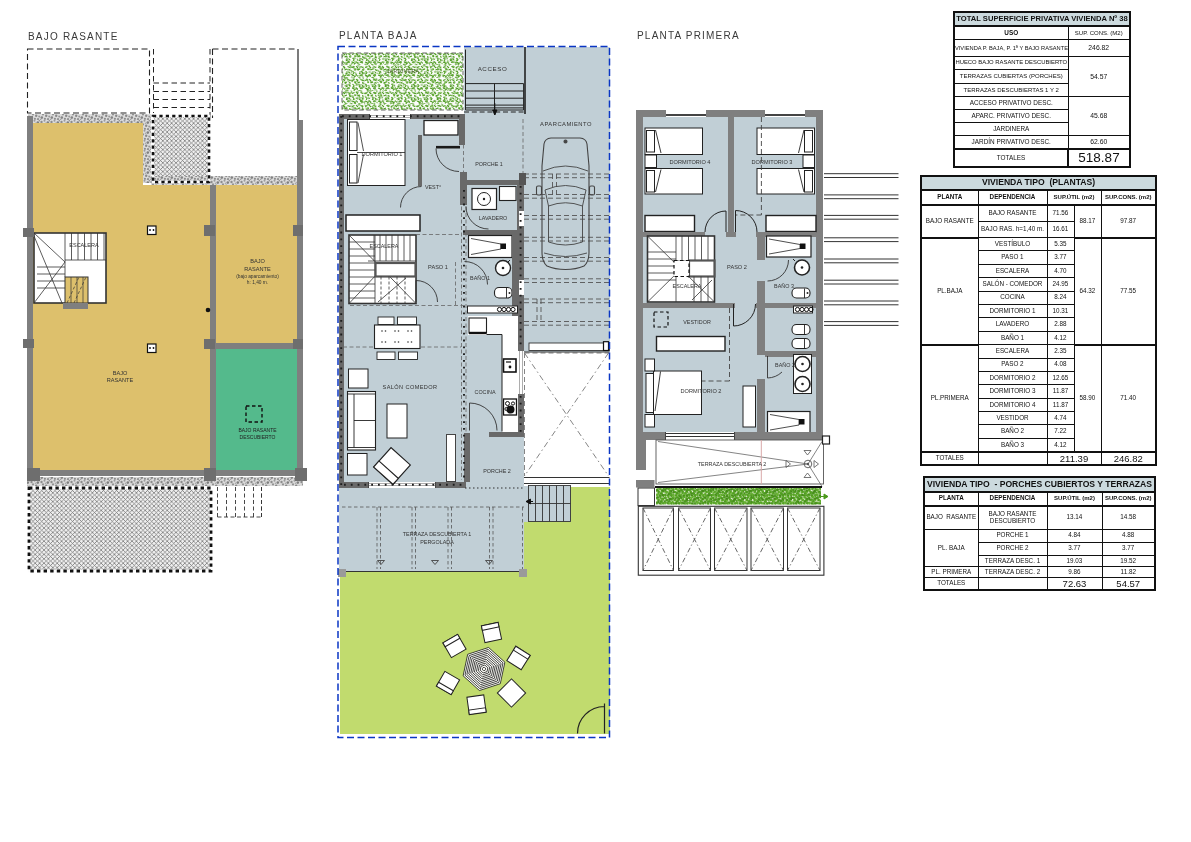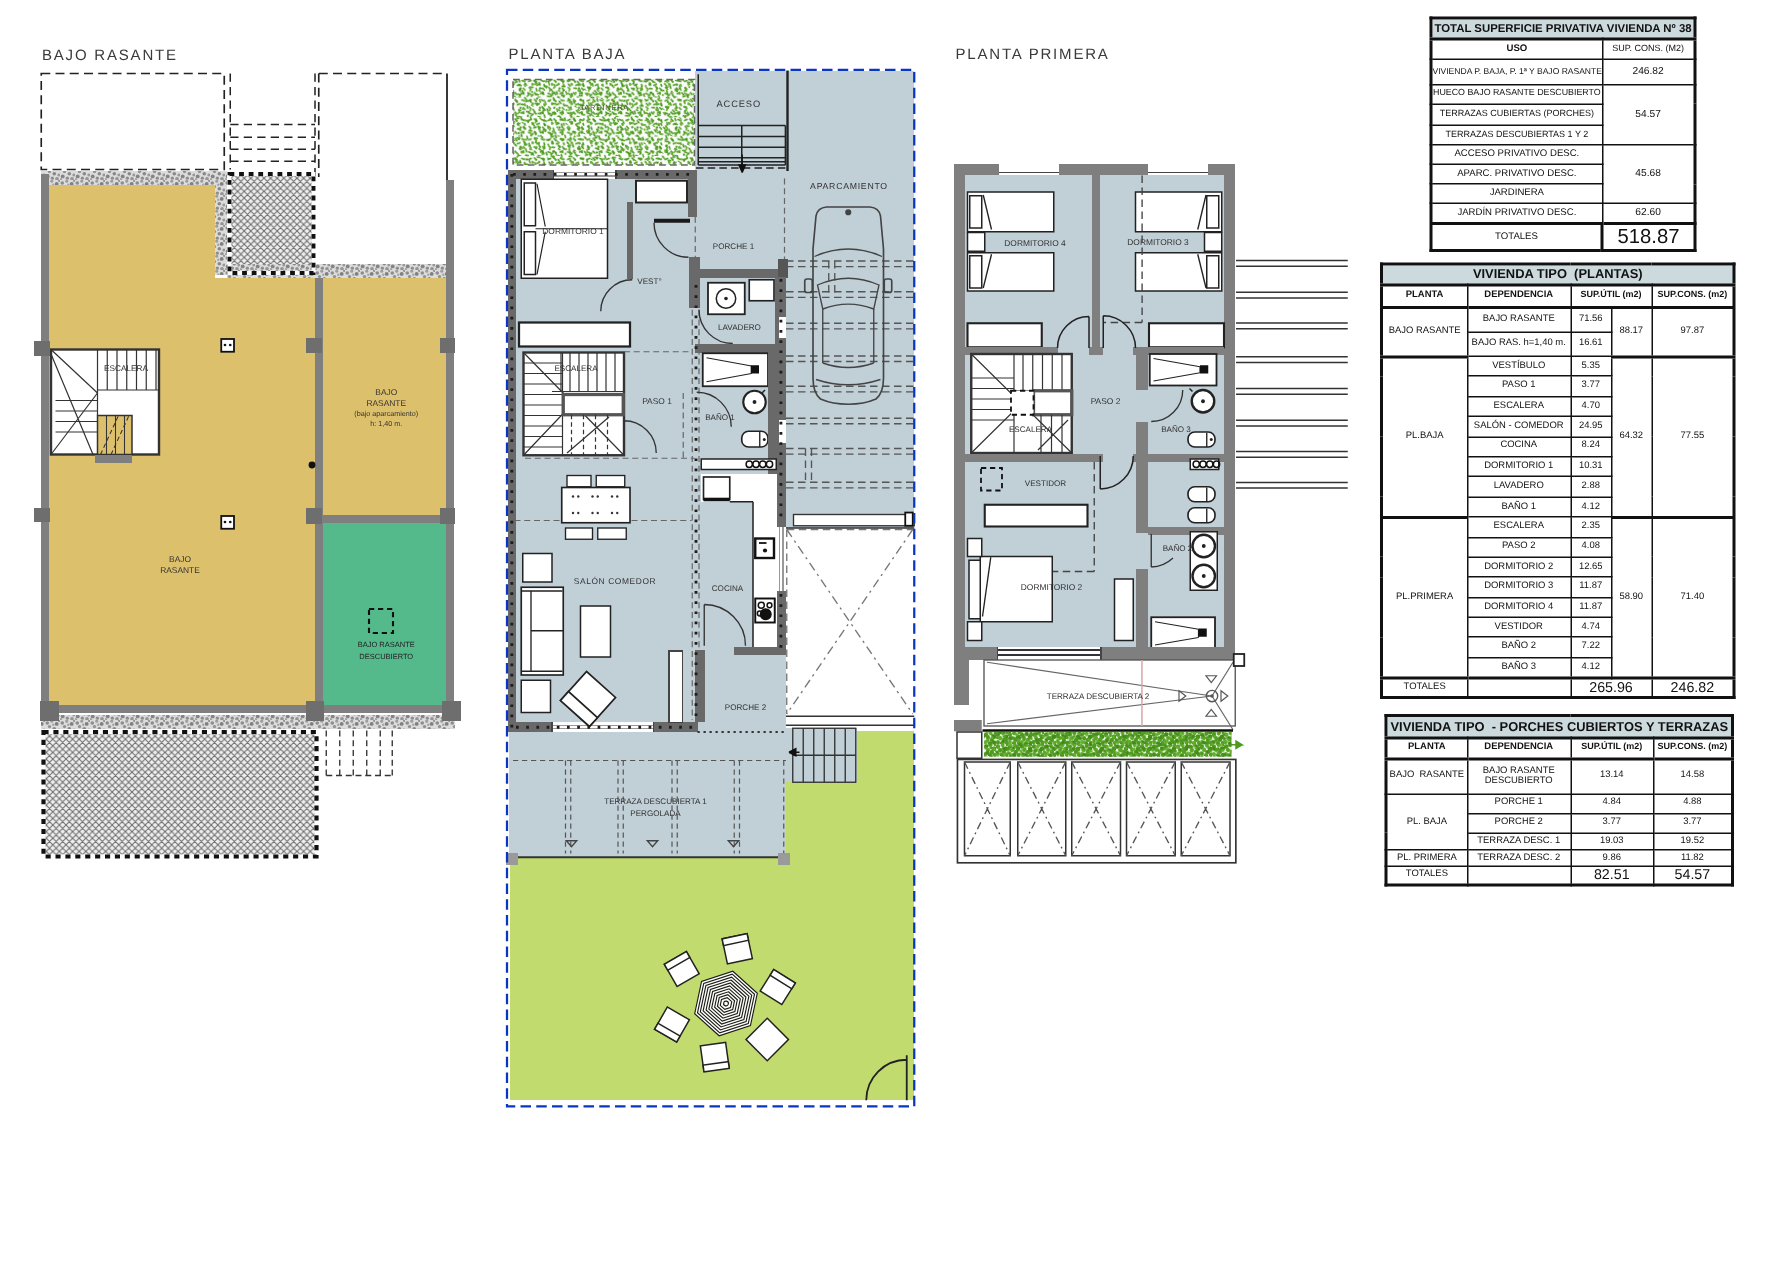--- a/index.html
+++ b/index.html
@@ -926,21 +926,21 @@
           <td style="height:12.4px;">BAÑO 2</td>
           <td>7.22</td>
         </tr>
 <tr>
           <td style="height:12.4px;">BAÑO 3</td>
           <td>4.12</td>
         </tr>
 <tr>
           <td style="height:11px;border-top:2px solid #111;">TOTALES</td>
           <td style="border-top:2px solid #111;"></td>
-          <td colspan="2" style="border-top:2px solid #111;font-size:9.5px;">265.96</td>
+          <td colspan="2" style="border-top:2px solid #111;font-size:9.5px;">211.39</td>
           <td style="border-top:2px solid #111;font-size:9.5px;">246.82</td>
         </tr>
 </tbody>
     </table>
 
 <table class="tbl" style="left:923px;top:476px;width:231px;border:2px solid #111;font-size:6.3px;">
 <colgroup>
         <col style="width:54px">
         <col style="width:69px">
         <col style="width:55px">
@@ -980,18 +980,18 @@
         </tr>
 <tr>
           <td style="height:9.8px;">PL. PRIMERA</td>
           <td>TERRAZA DESC. 2</td>
           <td>9.86</td>
           <td>11.82</td>
         </tr>
 <tr>
           <td style="height:11px;">TOTALES</td>
           <td></td>
-          <td style="font-size:9.5px;">82.51</td>
+          <td style="font-size:9.5px;">72.63</td>
           <td style="font-size:9.5px;">54.57</td>
         </tr>
 </tbody>
     </table>
 </div>
 
 </body></html>

